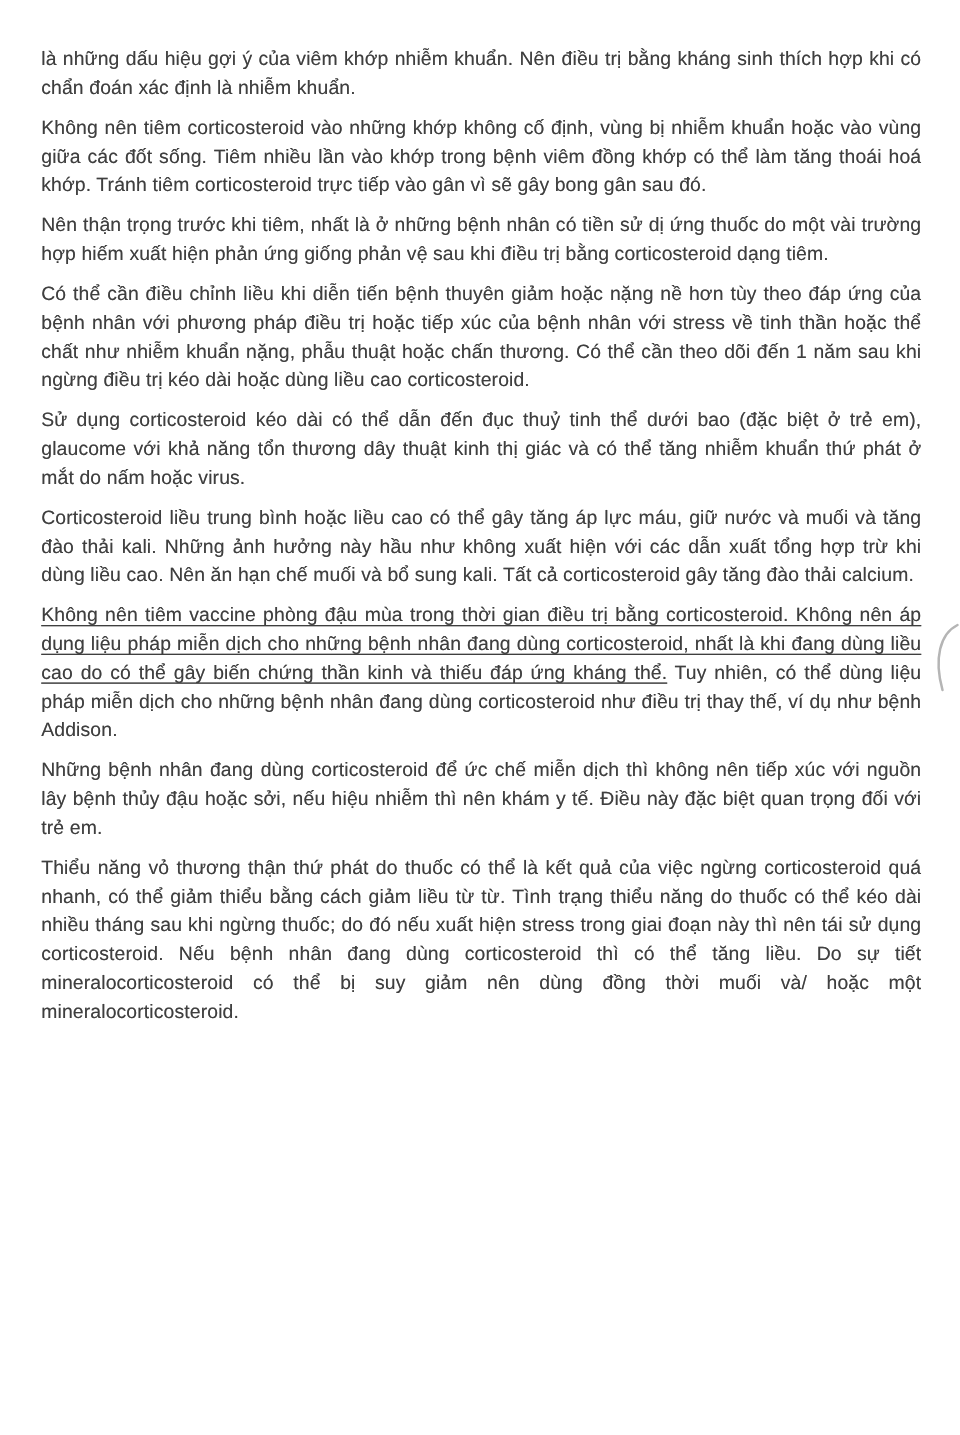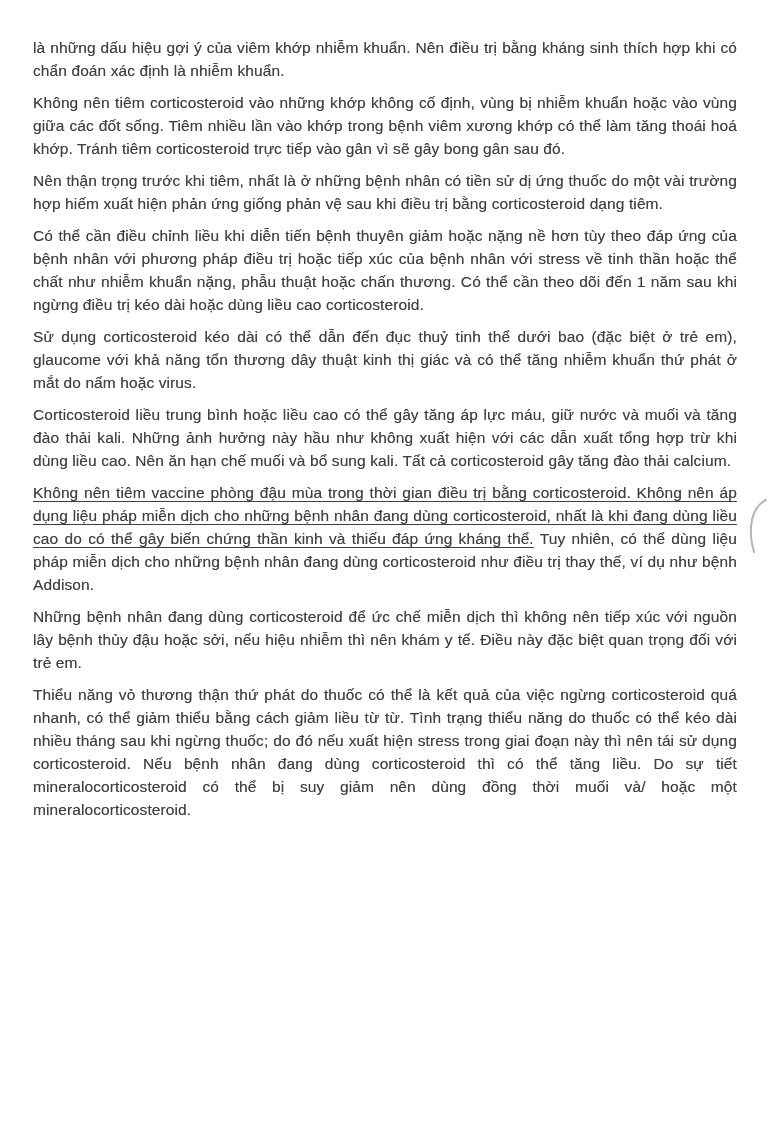--- a/index.html
+++ b/index.html
@@ -44,21 +44,21 @@
     height: 58px;
     pointer-events: none;
   }
 </style>
 </head>
 <body>
 
 <div class="page">
   <div class="doc">
     <p>là những dấu hiệu gợi ý của viêm khớp nhiễm khuẩn. Nên điều trị bằng kháng sinh thích hợp khi có chẩn đoán xác định là nhiễm khuẩn.</p>
-    <p>Không nên tiêm corticosteroid vào những khớp không cố định, vùng bị nhiễm khuẩn hoặc vào vùng giữa các đốt sống. Tiêm nhiều lần vào khớp trong bệnh viêm xương khớp có thể làm tăng thoái hoá khớp. Tránh tiêm corticosteroid trực tiếp vào gân vì sẽ gây bong gân sau đó.</p>
+    <p>Không nên tiêm corticosteroid vào những khớp không cố định, vùng bị nhiễm khuẩn hoặc vào vùng giữa các đốt sống. Tiêm nhiều lần vào khớp trong bệnh viêm đồng khớp có thể làm tăng thoái hoá khớp. Tránh tiêm corticosteroid trực tiếp vào gân vì sẽ gây bong gân sau đó.</p>
     <p>Nên thận trọng trước khi tiêm, nhất là ở những bệnh nhân có tiền sử dị ứng thuốc do một vài trường hợp hiếm xuất hiện phản ứng giống phản vệ sau khi điều trị bằng corticosteroid dạng tiêm.</p>
     <p>Có thể cần điều chỉnh liều khi diễn tiến bệnh thuyên giảm hoặc nặng nề hơn tùy theo đáp ứng của bệnh nhân với phương pháp điều trị hoặc tiếp xúc của bệnh nhân với stress về tinh thần hoặc thể chất như nhiễm khuẩn nặng, phẫu thuật hoặc chấn thương. Có thể cần theo dõi đến 1 năm sau khi ngừng điều trị kéo dài hoặc dùng liều cao corticosteroid.</p>
     <p>Sử dụng corticosteroid kéo dài có thể dẫn đến đục thuỷ tinh thể dưới bao (đặc biệt ở trẻ em), glaucome với khả năng tổn thương dây thuật kinh thị giác và có thể tăng nhiễm khuẩn thứ phát ở mắt do nấm hoặc virus.</p>
     <p>Corticosteroid liều trung bình hoặc liều cao có thể gây tăng áp lực máu, giữ nước và muối và tăng đào thải kali. Những ảnh hưởng này hầu như không xuất hiện với các dẫn xuất tổng hợp trừ khi dùng liều cao. Nên ăn hạn chế muối và bổ sung kali. Tất cả corticosteroid gây tăng đào thải calcium.</p>
     <p><span class="u">Không nên tiêm vaccine phòng đậu mùa trong thời gian điều trị bằng corticosteroid. Không nên áp dụng liệu pháp miễn dịch cho những bệnh nhân đang dùng corticosteroid, nhất là khi đang dùng liều cao do có thể gây biến chứng thần kinh và thiếu đáp ứng kháng thể.</span><span> Tuy nhiên, có thể dùng liệu pháp miễn dịch cho những bệnh nhân đang dùng corticosteroid như điều trị thay thế, ví dụ như bệnh Addison.</span></p>
     <p>Những bệnh nhân đang dùng corticosteroid để ức chế miễn dịch thì không nên tiếp xúc với nguồn lây bệnh thủy đậu hoặc sởi, nếu hiệu nhiễm thì nên khám y tế. Điều này đặc biệt quan trọng đối với trẻ em.</p>
     <p>Thiểu năng vỏ thương thận thứ phát do thuốc có thể là kết quả của việc ngừng corticosteroid quá nhanh, có thể giảm thiểu bằng cách giảm liều từ từ. Tình trạng thiểu năng do thuốc có thể kéo dài nhiều tháng sau khi ngừng thuốc; do đó nếu xuất hiện stress trong giai đoạn này thì nên tái sử dụng corticosteroid. Nếu bệnh nhân đang dùng corticosteroid thì có thể tăng liều. Do sự tiết mineralocorticosteroid có thể bị suy giảm nên dùng đồng thời muối và/ hoặc một mineralocorticosteroid.</p>
     <p>Tác dụng của corticosteroid tăng lên ở những trực nhân suy giáp hoặc xơ gan.</p>
   </div>
 

